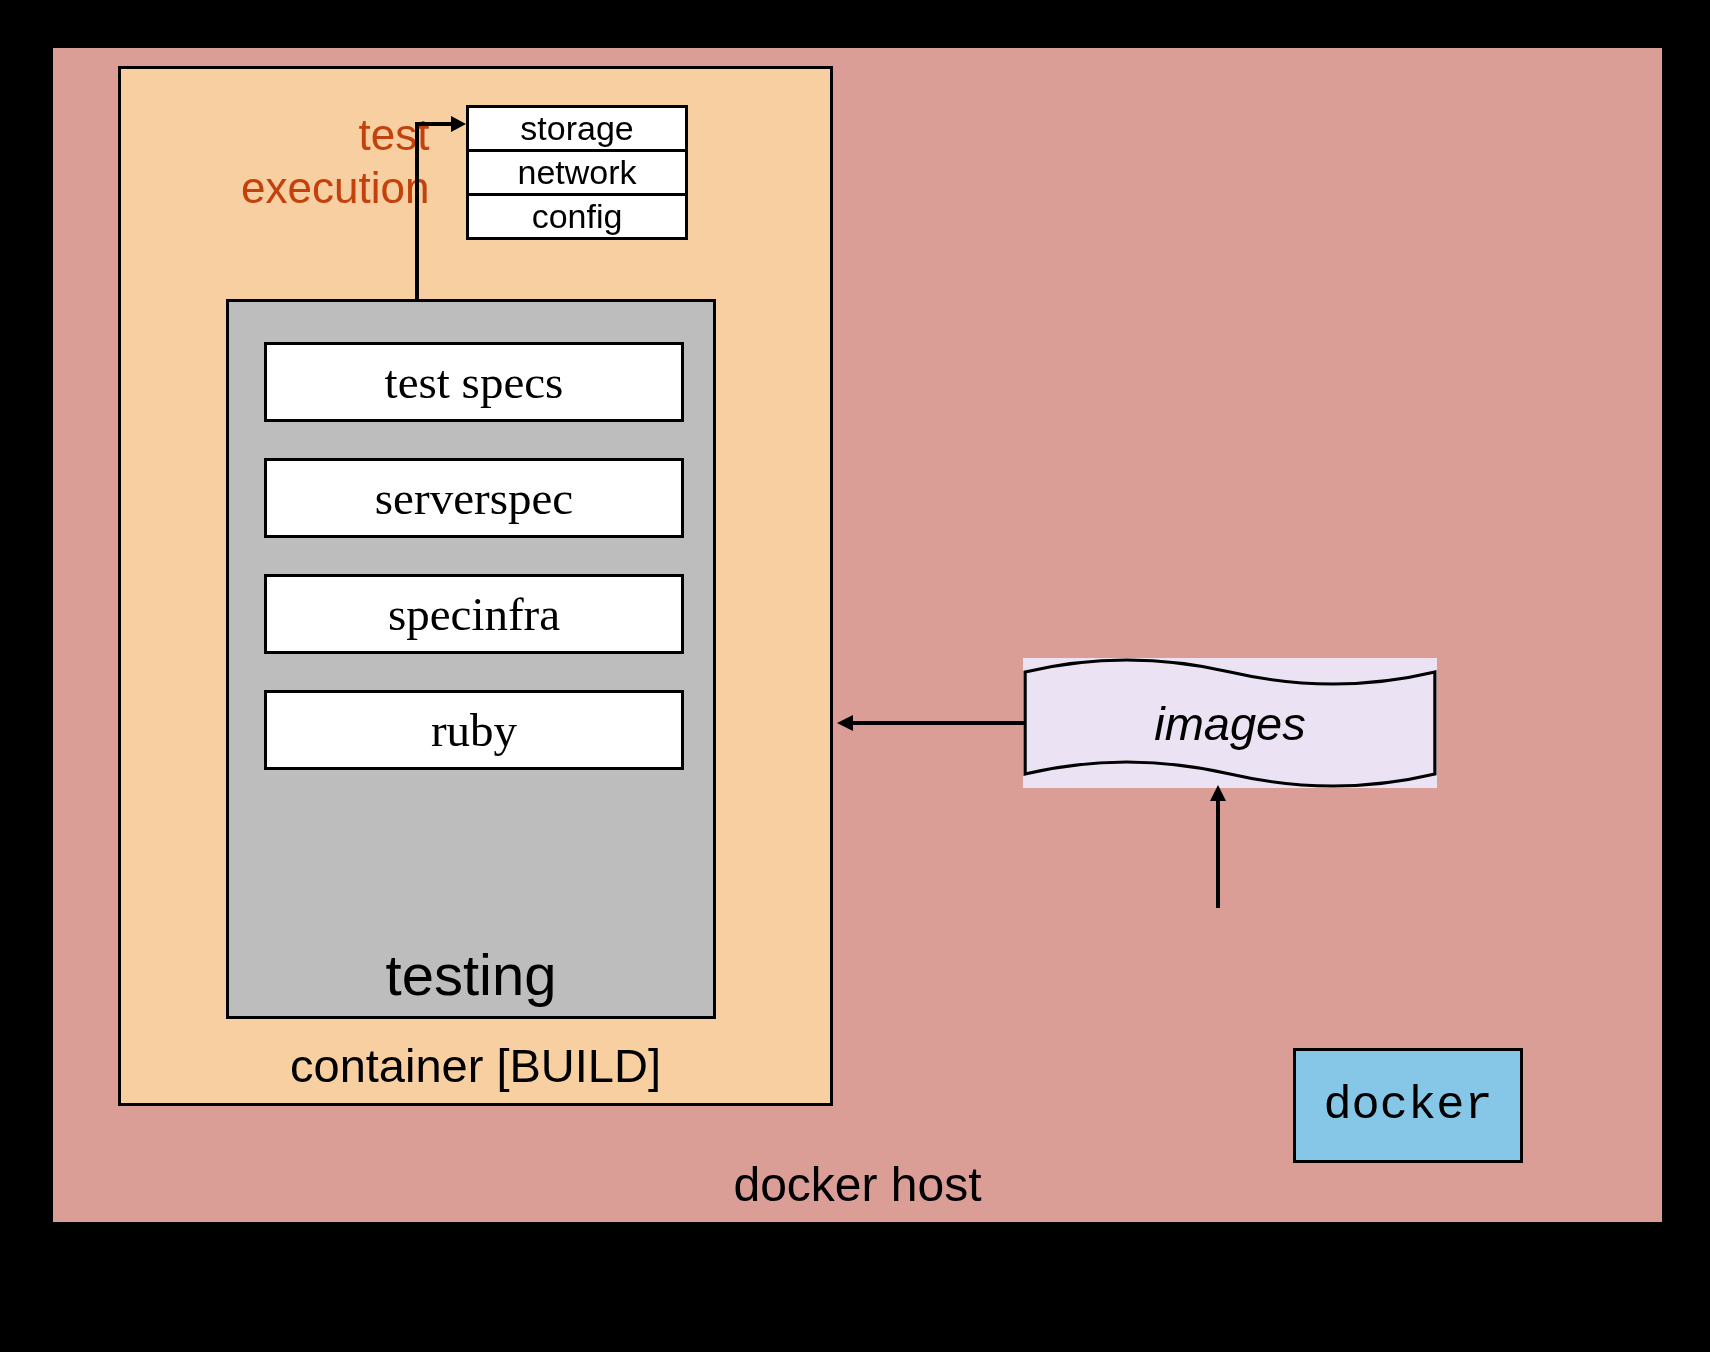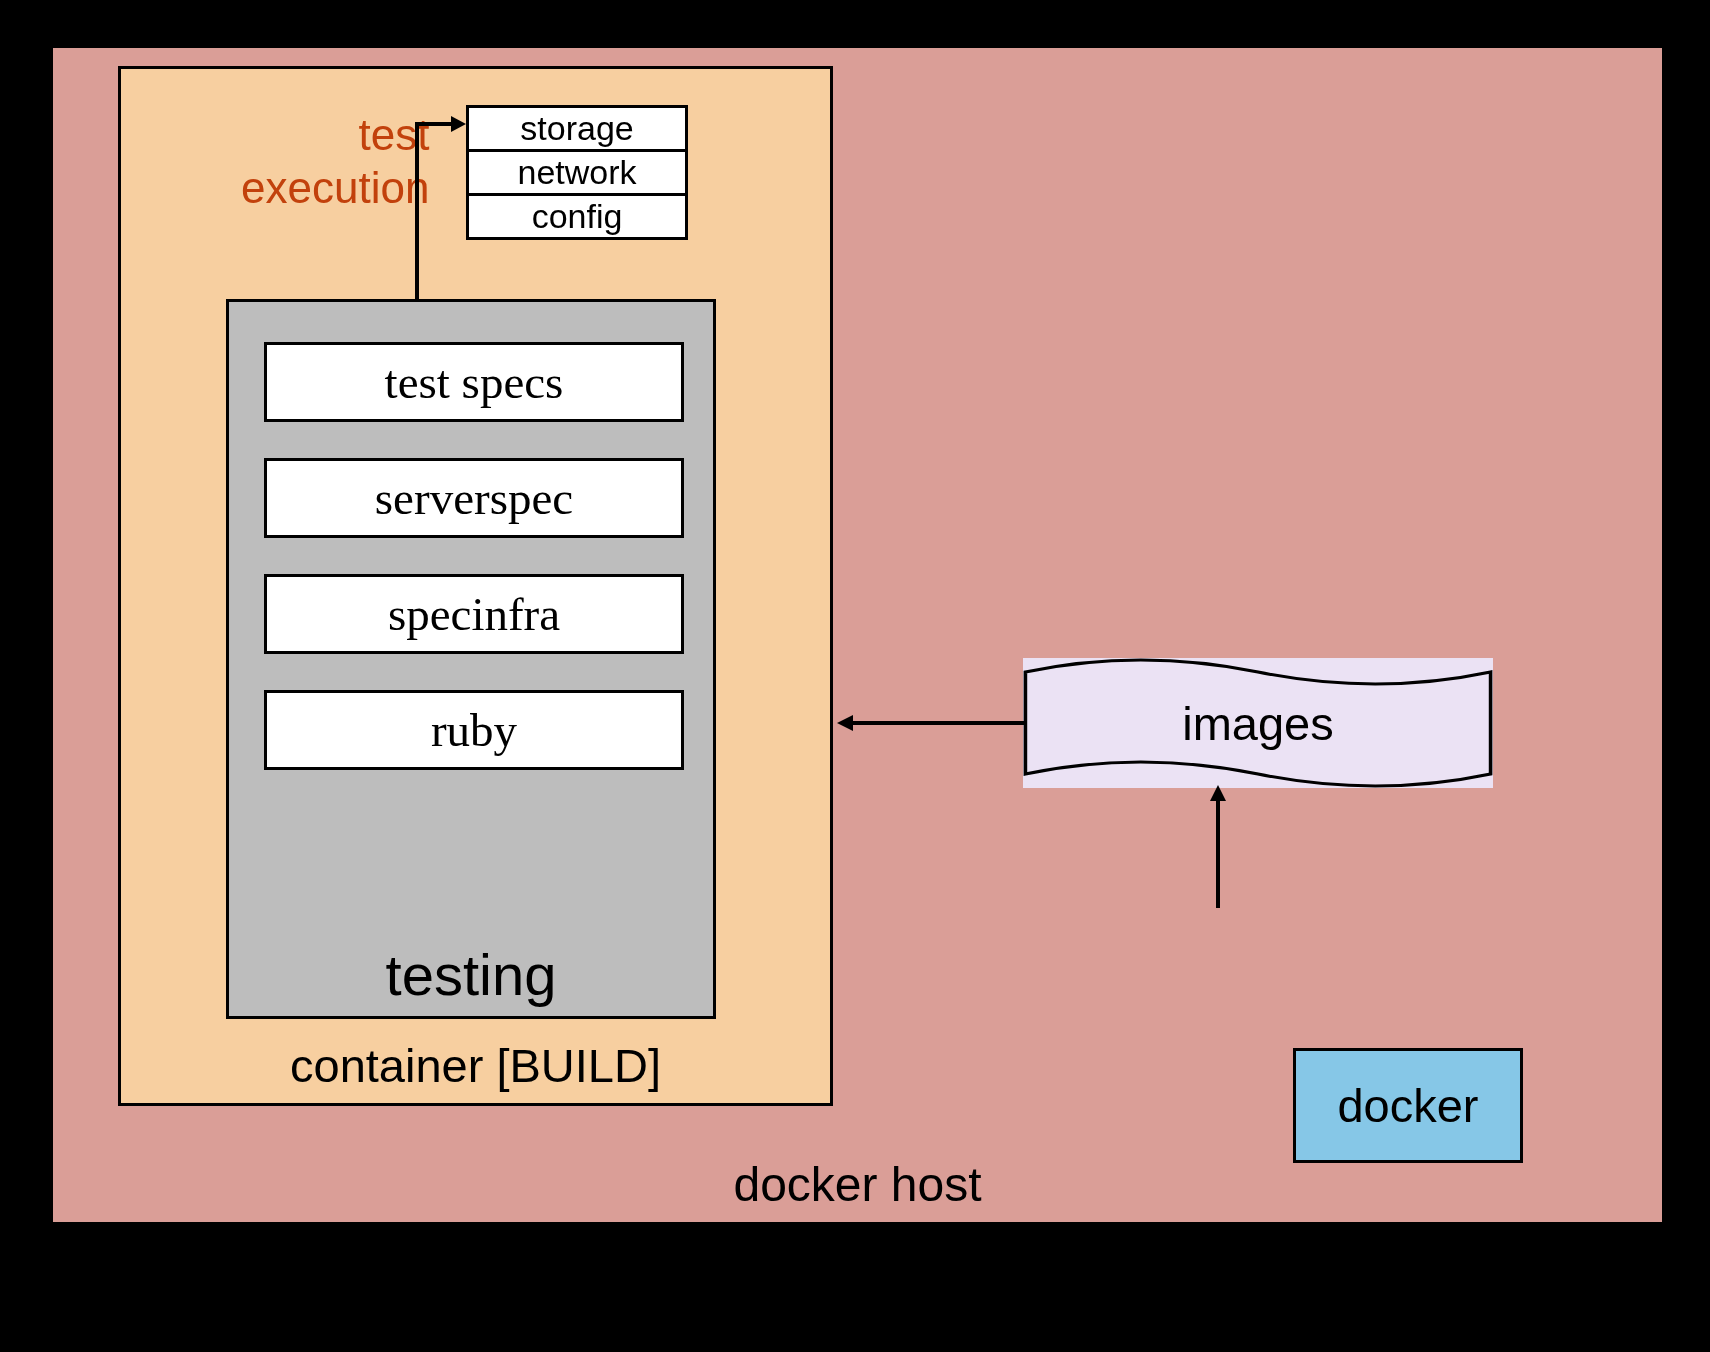--- a/index.html
+++ b/index.html
@@ -101,23 +101,24 @@
       text-align: center;
       font-size: 47px;
       padding: 10px 0;
       margin-bottom: 36px;
       color: #000;
       font-family: Liberation Serif, serif;
     }
     .stack-item:last-child { margin-bottom: 0; }
     .images-box, .dockerfile-box {
       position: absolute;
-      width: 470px;
+      width: 414px;
       height: 130px;
       background: #ebe2f4;
+      font-style: italic;
     }
     .images-box { left: 970px; top: 610px; }
     .dockerfile-box { left: 970px; top: 855px; }
     .doc-label {
       position: absolute;
       left: 50%;
       top: 50%;
       transform: translate(-50%, -50%);
       font-size: 47px;
       color: #000;
@@ -128,20 +129,21 @@
       top: 1000px;
       width: 230px;
       height: 115px;
       background: #86c7e7;
       border: 3px solid #000;
       display: flex;
       align-items: center;
       justify-content: center;
       font-size: 47px;
       color: #000;
+      font-family: Liberation Mono, monospace;
     }
     svg.doc-shape {
       position: absolute;
       top: 0;
       left: 0;
       width: 100%;
       height: 100%;
     }
     svg.arrow {
       position: absolute;

